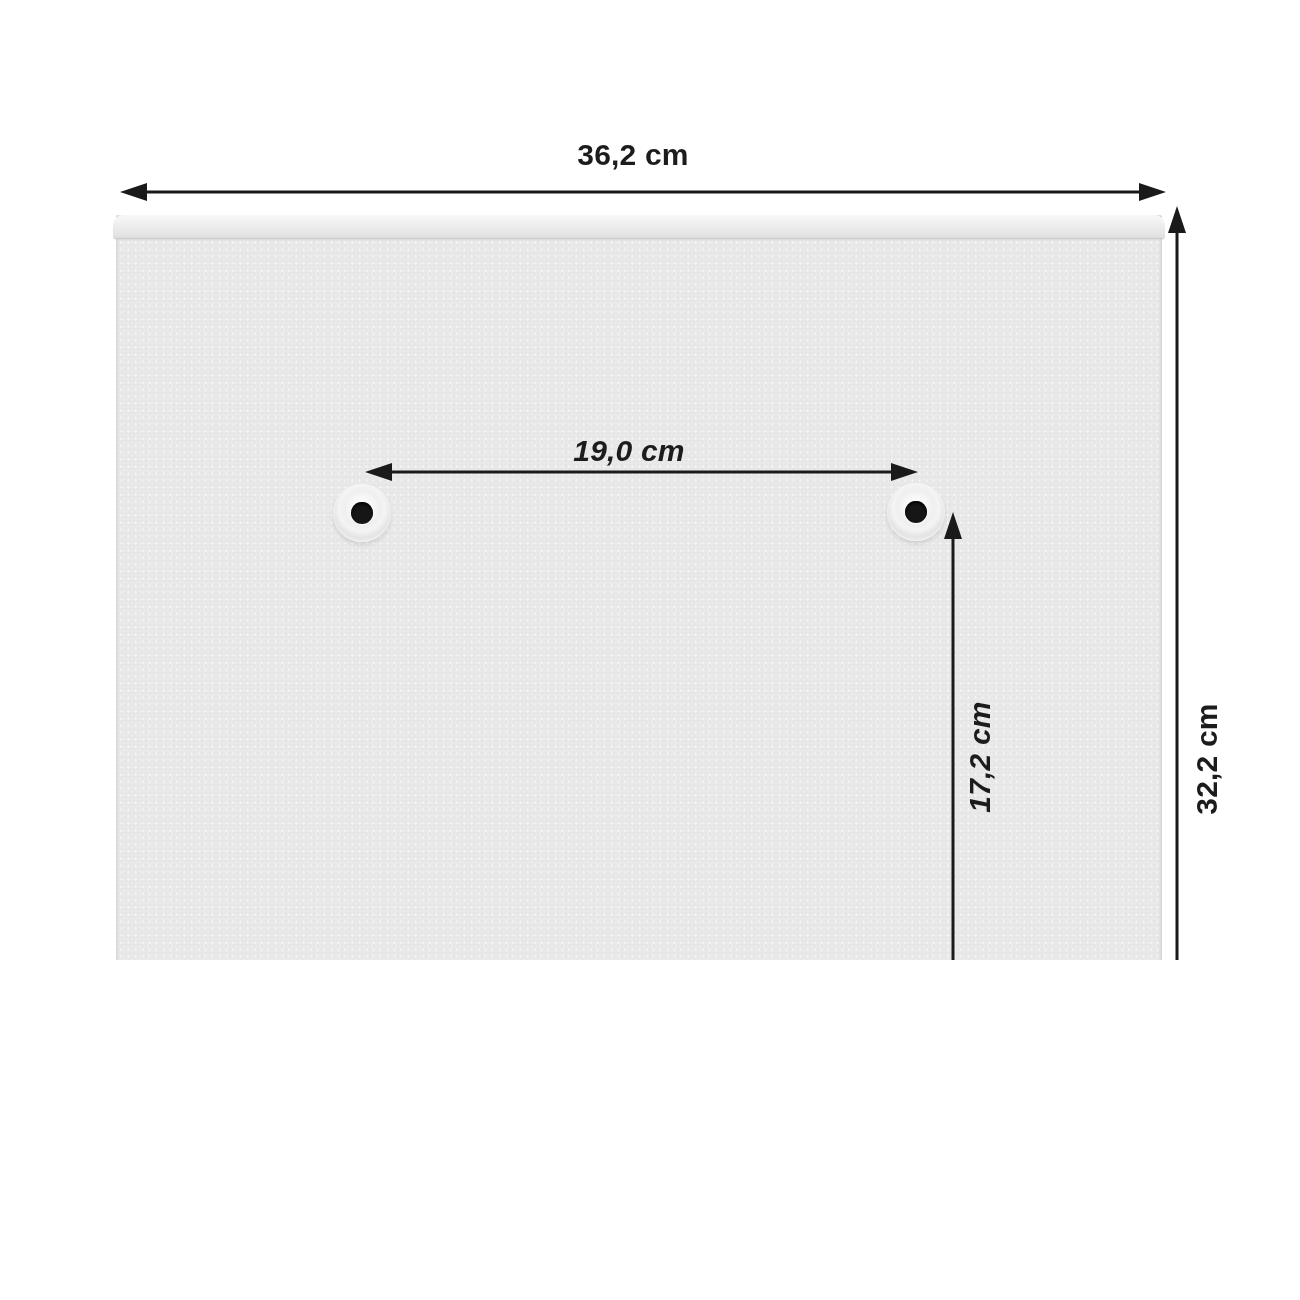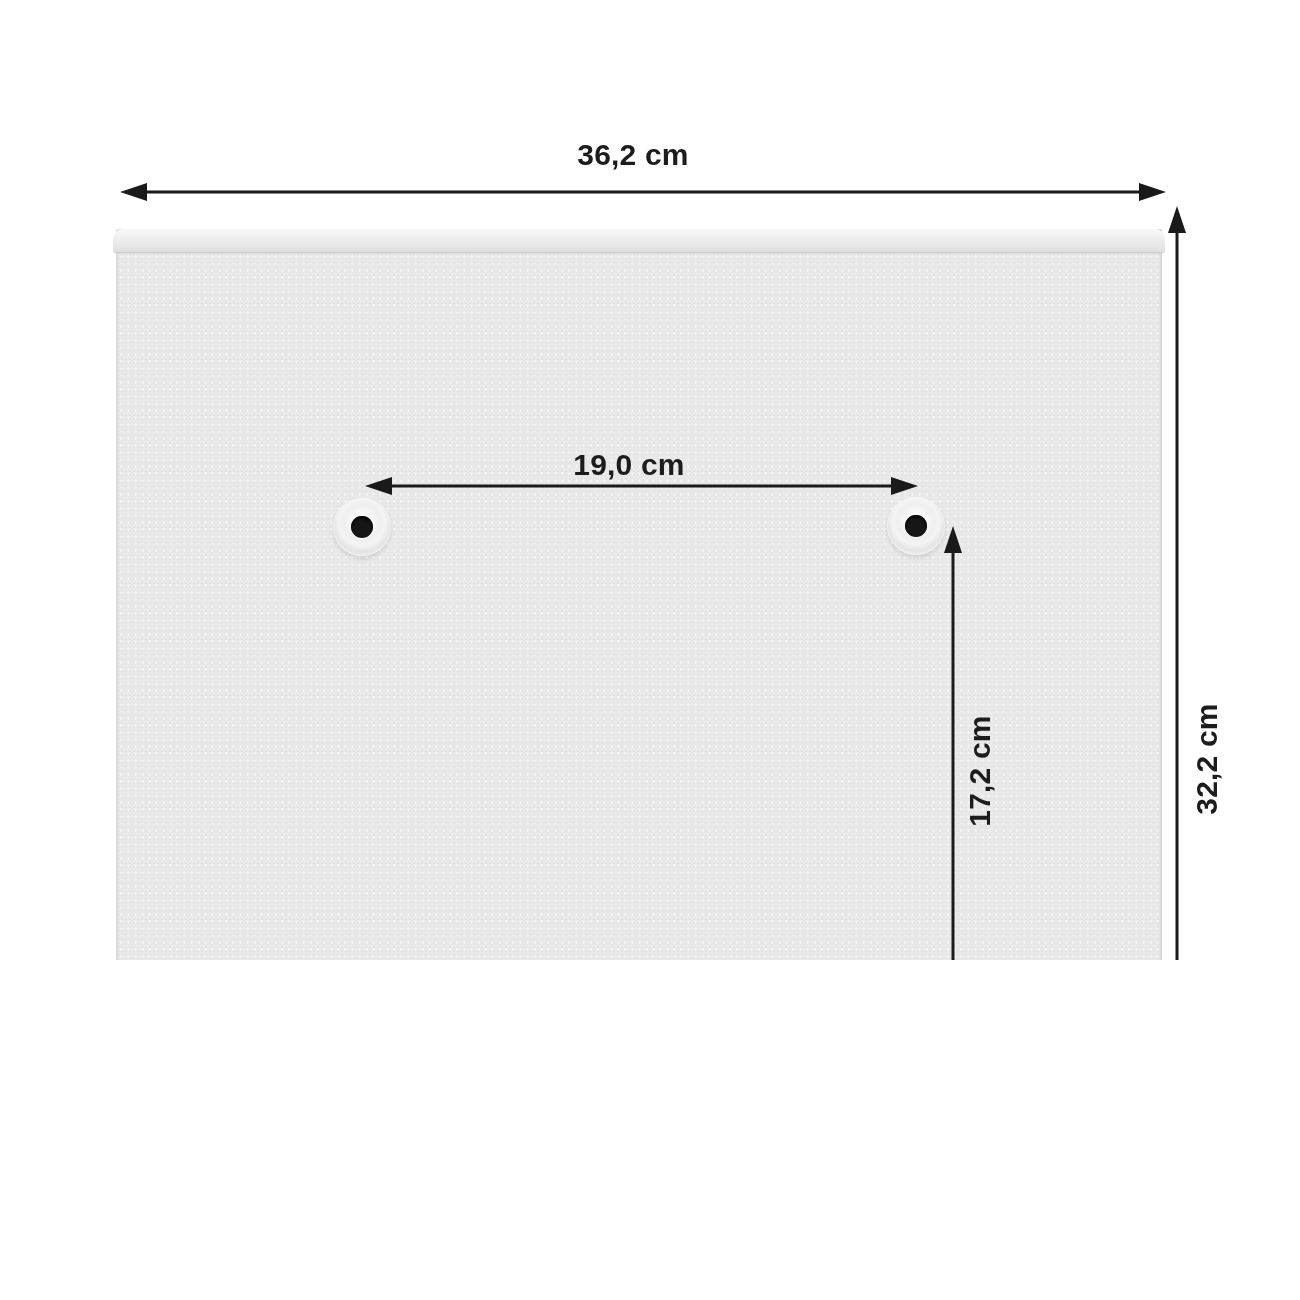--- a/index.html
+++ b/index.html
@@ -55,34 +55,35 @@
 
   
   .dim-width  { left:120px; top:178px; width:1046px; height:28px; }
   .label-width{ left:553px; top:138px; width:160px; height:34px; line-height:34px; }
 
   .dim-height { left:1163px; top:206px; width:28px; height:934px; }
   .label-height{ left:1207px; top:759px; }
 
   
   .panel{
-    position:absolute; left:116px; top:229px;
+    position:absolute; left:116px; top:215px;
     width:1046px; height:931px;
     background-color:#e9e9e9;
     background-image:
       radial-gradient(rgba(0,0,0,0.025) 1px, transparent 1.3px),
       radial-gradient(rgba(255,255,255,0.5) 1px, transparent 1.3px);
     background-size:4px 4px, 7px 7px;
     background-position:0 0, 2px 3px;
     border-radius:2px 2px 3px 3px;
     box-shadow:
       inset 0 -3px 4px rgba(0,0,0,0.07),
       inset 2px 0 3px rgba(0,0,0,0.04),
       inset -2px 0 3px rgba(0,0,0,0.05);
     border-bottom:1px solid #cfcfcf;
+    font-style:italic;
   }
   .panel-lip{
     position:absolute; left:-3px; right:-3px; top:0; height:24px;
     background:linear-gradient(180deg,#f8f8f8 0%,#efefef 40%,#e6e6e6 78%,#dedede 100%);
     border-radius:10px 10px 3px 3px;
     border-bottom:1px solid #cccccc;
     box-shadow:0 1px 1px rgba(0,0,0,0.05);
   }
 
   

